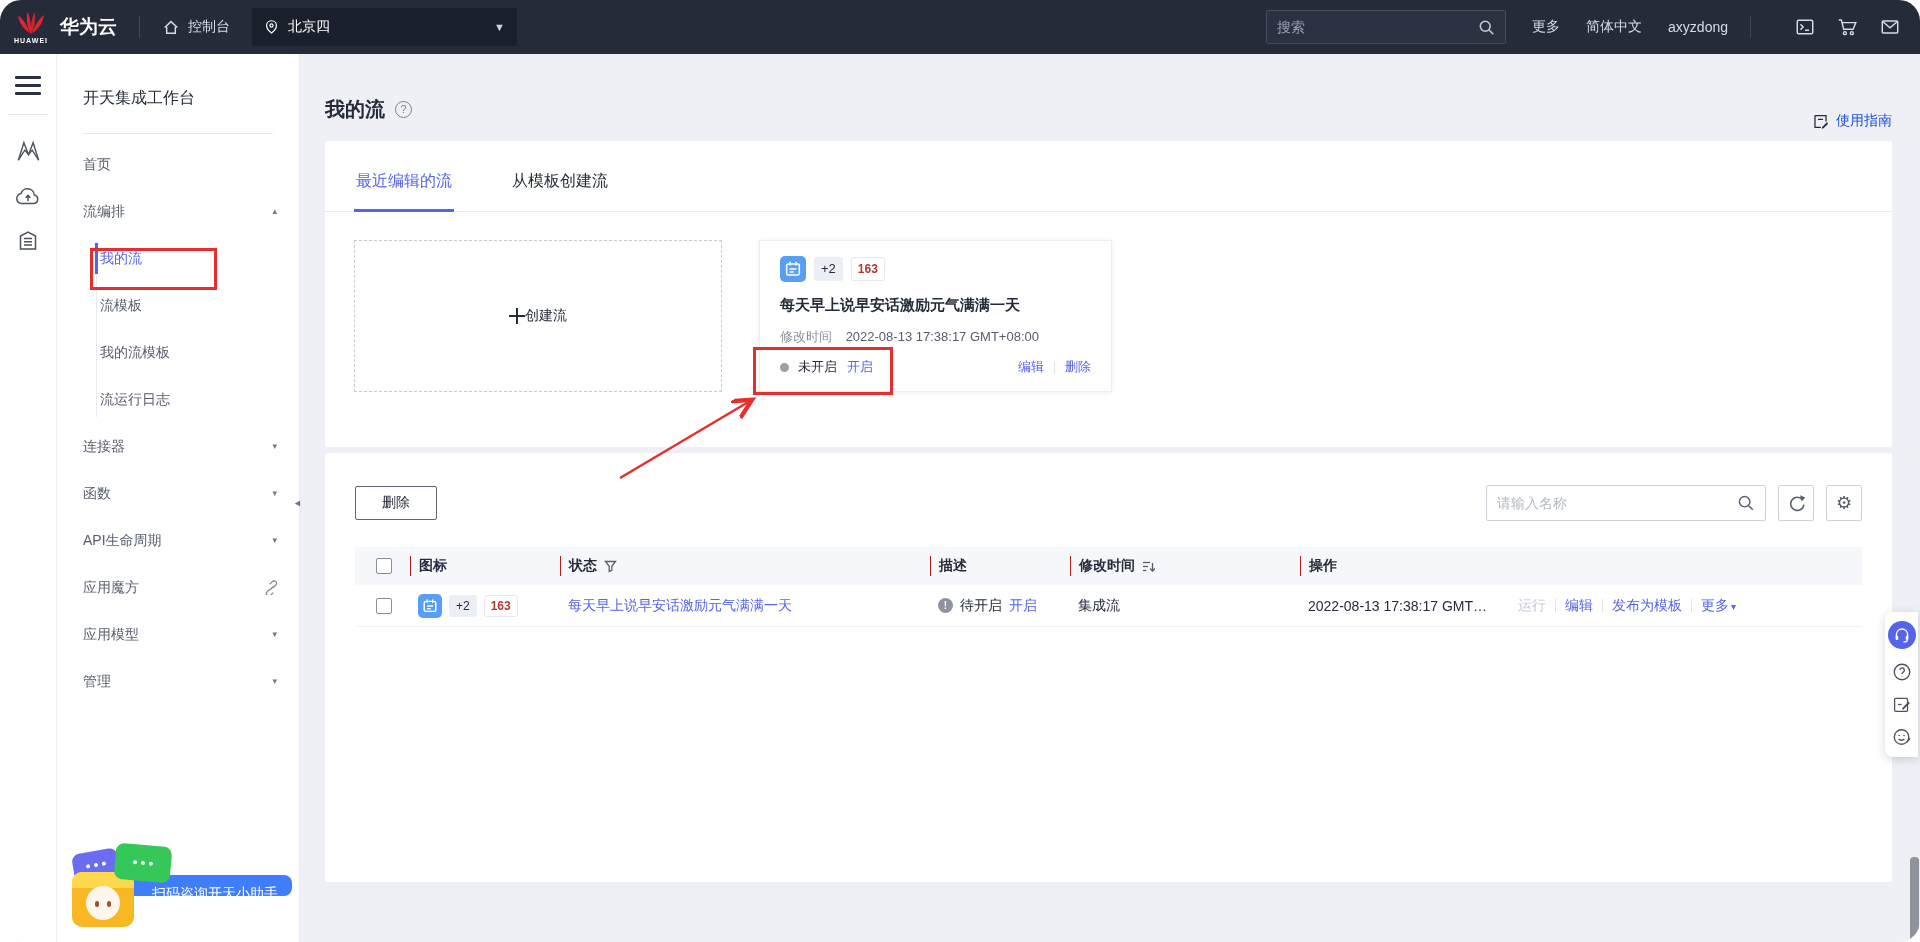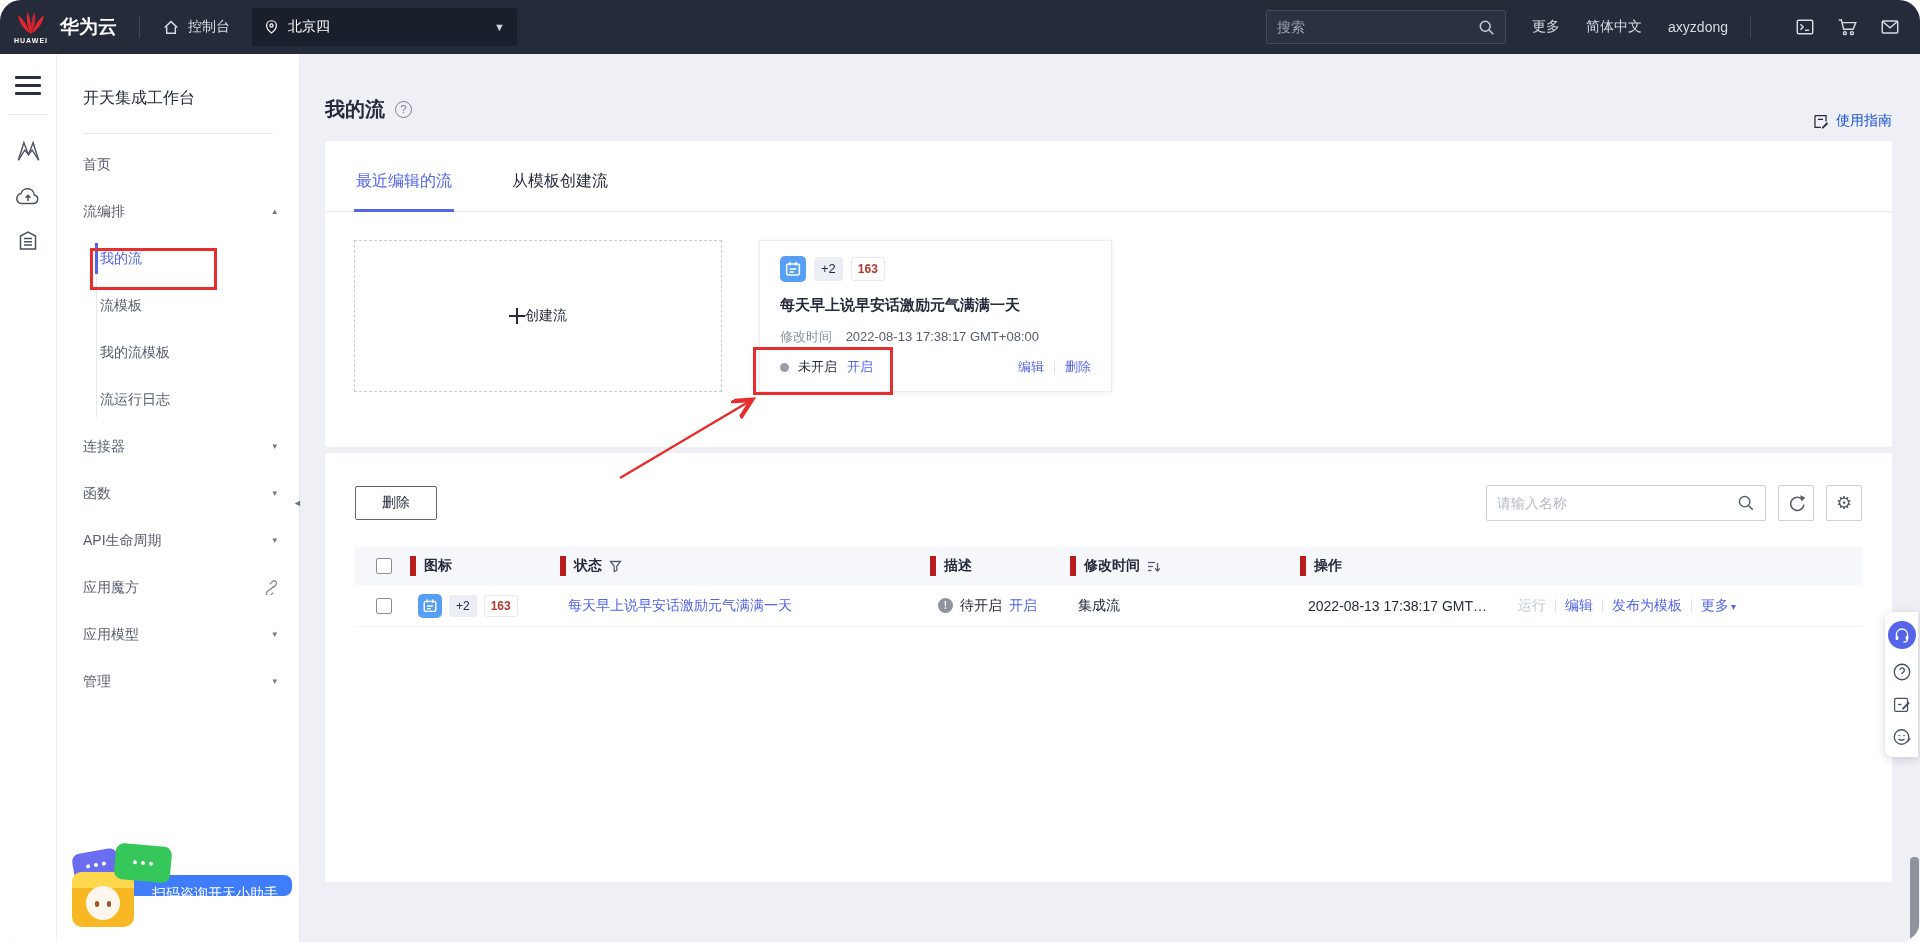--- a/index.html
+++ b/index.html
@@ -84,21 +84,21 @@
   .btn-delete { width:82px; height:34px; background:#fff; border:1px solid #5f6672; border-radius:2px; font-size:14px; color:#252b3a; font-family:inherit; cursor:pointer; }
   .tb-right { margin-left:auto; display:flex; align-items:center; }
   .search2 { width:280px; height:36px; border:1px solid #cdd1d9; border-radius:2px; display:flex; align-items:center; padding:0 10px; background:#fff; }
   .search2 input { flex:1; border:none; outline:none; font-size:14px; color:#252b3a; font-family:inherit; }
   .search2 input::placeholder { color:#b4bac4; }
   .icon-btn { width:36px; height:36px; border:1px solid #cdd1d9; border-radius:2px; background:#fff; display:flex; align-items:center; justify-content:center; margin-left:12px; cursor:pointer; color:#575d6c; font-size:18px; }
   .table { margin-top:26px; }
   .thead,.trow { display:grid; grid-template-columns:55px 150px 370px 140px 230px 210px 1fr; align-items:center; }
   .thead { height:38px; background:#f5f7fa; font-size:14px; font-weight:bold; color:#252b3a; }
   .th,.td { padding-left:8px; display:flex; align-items:center; gap:7px; }
-  .th.sep { border-left:6px solid #b91c1c; height:20px; }
+  .th.sep { border-left:1px solid #b91c1c; height:20px; }
   .cbx { width:16px; height:16px; border:1px solid #8a8e99; border-radius:2px; background:#fff; margin-left:13px; cursor:pointer; }
   .trow { height:42px; font-size:14px; color:#252b3a; border-bottom:1px solid #f0f2f6; }
   .cal-icon.sm { width:24px; height:24px; }
   .plus-badge.sm,.badge163.sm { height:22px; line-height:20px; font-size:12px; }
   .plus-badge.sm { line-height:22px; }
   .info-circ { width:15px; height:15px; border-radius:50%; background:#8e939e; color:#fff; font-size:10px; font-weight:bold; text-align:center; line-height:15px; }
   .act-muted { color:#c3c9d4; }
   .more-caret { color:#5564e8; font-size:10px; margin-left:2px; }
   .row-actions { display:flex; align-items:center; gap:9px; }
 

